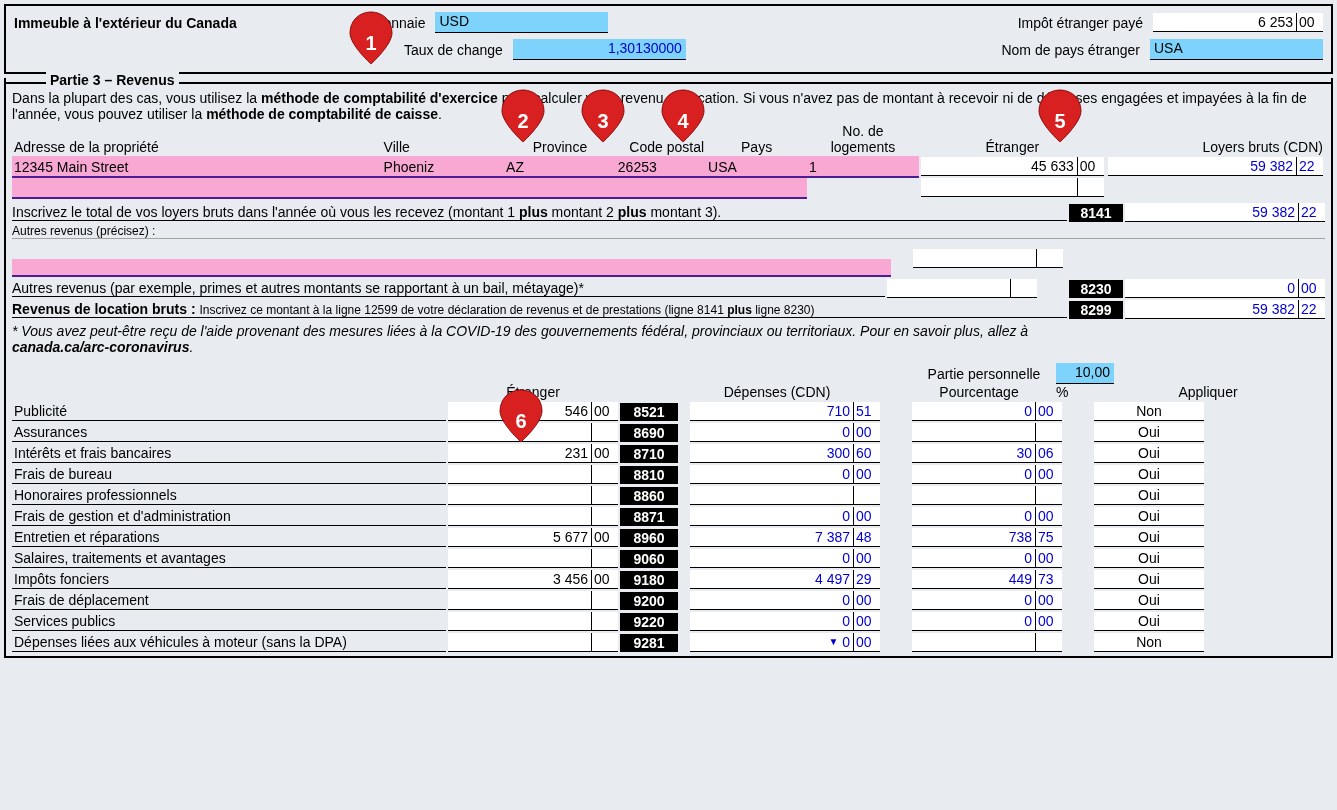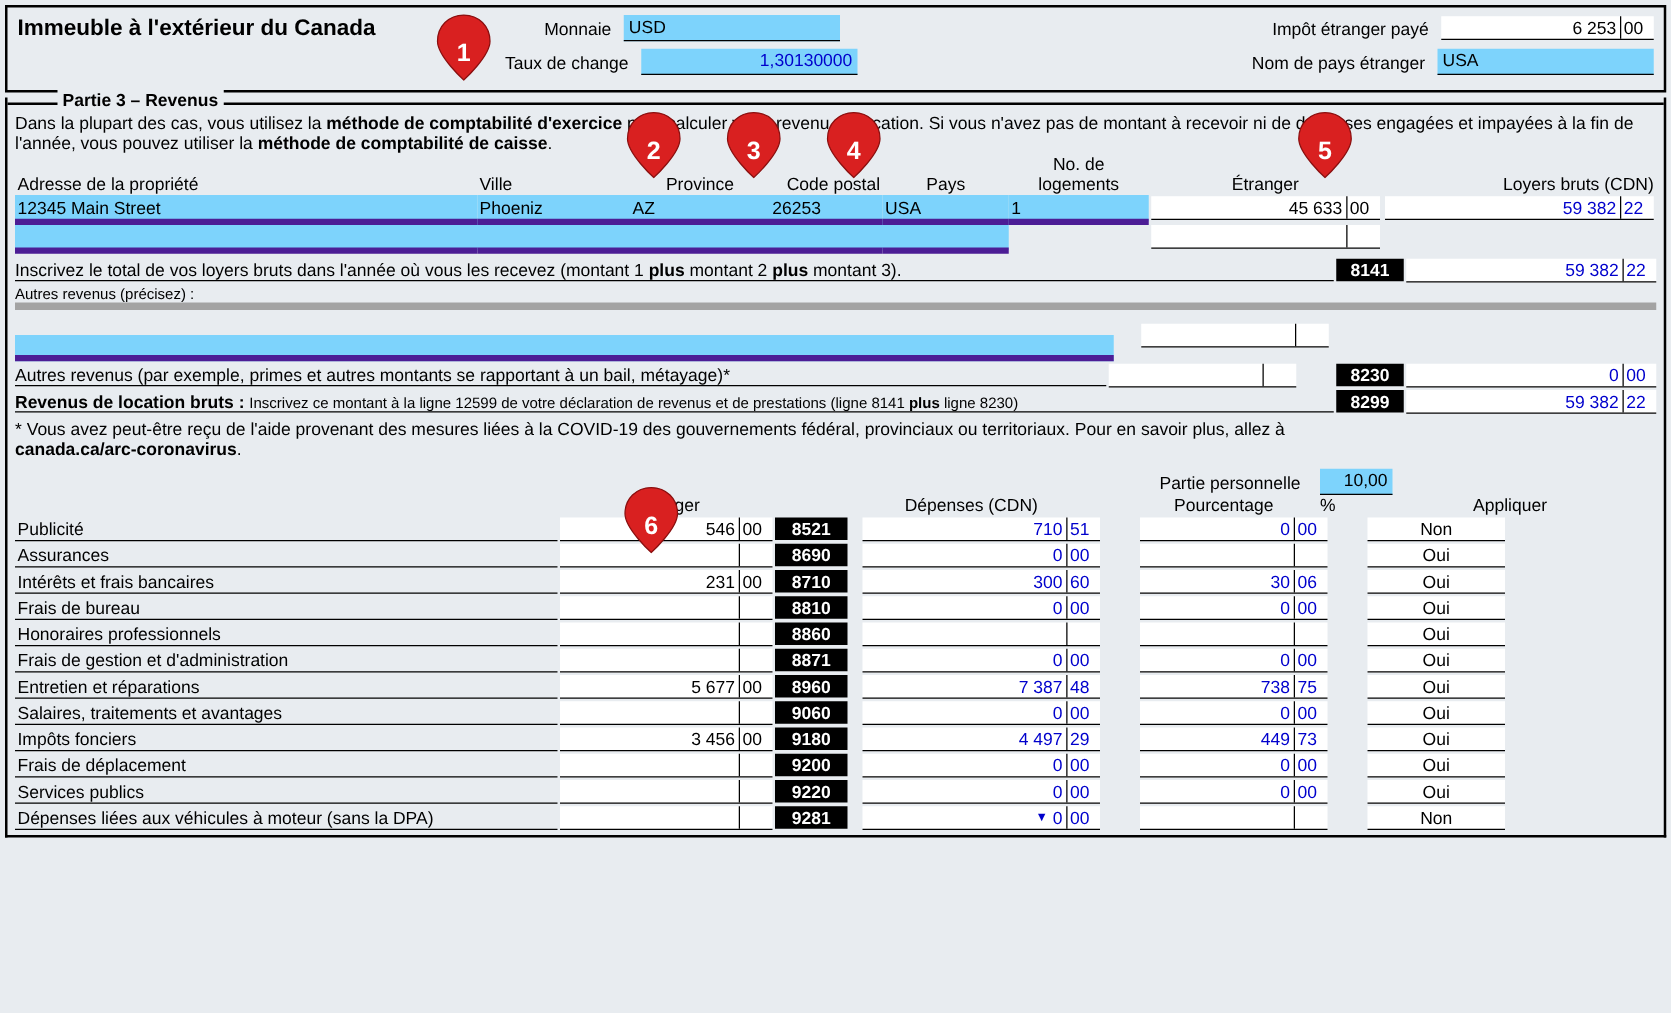--- a/index.html
+++ b/index.html
@@ -17,21 +17,21 @@
     margin-bottom: 4px;
     position: relative;
   }
   .header-row {
     display: flex;
     align-items: center;
     gap: 10px;
     margin-bottom: 6px;
   }
   .bold { font-weight: bold; }
-  .title-main { font-size: 18px; font-weight: bold; }
+  .title-main { font-size: 14px; font-weight: bold; }
   .input-box {
     background: #7dd3fc;
     border-bottom: 1px solid #000;
     padding: 1px 4px;
     min-height: 18px;
     display: inline-block;
   }
   .input-blue { color: #0000cc; }
   .right-align { text-align: right; }
   .center-align { text-align: center; }
@@ -100,21 +100,21 @@
     width: 100%;
     border-collapse: collapse;
   }
   .prop-table td, .prop-table th {
     padding: 1px 2px;
     vertical-align: bottom;
     font-weight: normal;
     text-align: left;
   }
   .hdr { font-size: 14px; }
-  .white-cell { background: #7dd3fc; border-bottom: 5px solid #4c1d95; margin-top: 20px; }
+  .white-cell { background: #f9a8d4; border-bottom: 2px solid #4c1d95; margin-top: 20px; }
   .exp-row {
     display: flex;
     align-items: center;
     gap: 2px;
     margin-bottom: 2px;
   }
   .exp-label {
     width: 430px;
     border-bottom: 1px solid #000;
     padding: 1px 2px;
@@ -124,21 +124,21 @@
   .exp-cdn { width: 190px; margin-left: 10px; }
   .exp-pp { width: 150px; margin-left: 30px; }
   .exp-appl { width: 110px; margin-left: 30px; }
   .appl-box {
     background: #fff;
     border-bottom: 1px solid #000;
     text-align: center;
     padding: 1px 2px;
   }
   .small-note { font-size: 12px; }
-  .section-line { border-bottom: 6px solid #a3a3a3; }
+  .section-line { border-bottom: 1px solid #a3a3a3; }
   .tri { color:#0000cc; font-size:10px; position:relative; top:-2px;}
 </style>
 </head>
 <body>
 
 <div class="callout" style="top:10px;left:348px;">
   <svg viewBox="0 0 46 56">
       <path d="M23 2 C11 2 2 11 2 23 C2 35 23 54 23 54 C23 54 44 35 44 23 C44 11 35 2 23 2 Z" fill="#d92020" stroke="#8a0f0f" stroke-width="1"></path>
     </svg>
   <div class="callout-num">1</div>
@@ -290,21 +290,21 @@
       <span class="bold">Revenus de location bruts : </span>
       <span class="small-note">Inscrivez ce montant à la ligne 12599 de votre déclaration de revenus et de prestations (ligne 8141 </span><span class="small-note bold">plus</span><span class="small-note"> ligne 8230)</span>
     </div>
     <div class="code-box">8299</div>
     <div class="amount-cell input-blue" style="width:200px;">
       <span class="dollars">59 382</span>
       <span class="cents">22</span>
     </div>
   </div>
 
-  <div style="margin:4px 0 8px 0;">
+  <div style="margin:4px 0 8px 0;font-style:italic;">
     <span>* Vous avez peut-être reçu de l'aide provenant des mesures liées à la COVID-19 des gouvernements fédéral, provinciaux ou territoriaux. Pour en savoir plus, allez à </span><br>
     <span class="bold">canada.ca/arc-coronavirus</span><span>.</span>
   </div>
 
   <div class="exp-row" style="align-items:flex-end;">
     <div class="exp-label" style="border:none;"></div>
     <div class="exp-foreign center-align">Étranger</div>
     <div class="exp-code"></div>
     <div class="exp-cdn center-align">Dépenses (CDN)</div>
     <div class="exp-pp" style="text-align:center;position:relative;">

